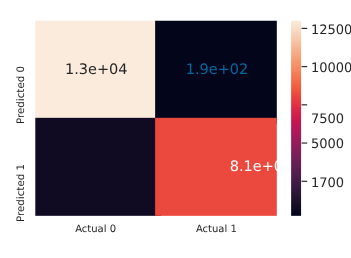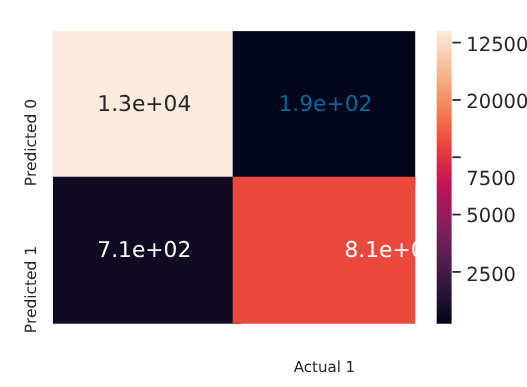--- a/index.html
+++ b/index.html
@@ -31,27 +31,27 @@
   <svg id="heatmap" width="351" height="258">
     <g>
       <rect class="cell c00" x="35.300" y="20.750" width="125.830" height="103.070" fill="#faebdd"></rect>
       <rect class="cell c01" x="155.130" y="20.750" width="121.680" height="103.070" fill="#03051a"></rect>
       <rect class="cell c10" x="35.300" y="117.820" width="125.830" height="98.000" fill="#100b23"></rect>
       <rect class="cell c11" x="155.130" y="117.820" width="121.680" height="98.000" fill="#eb483e"></rect>
     </g>
   </svg>
   <div class="annot a00" style="color: rgb(38, 38, 38); left: 64.92px; top: 63.08px; text-align: center;">1.3e+04</div>
   <div class="annot a01" style="color: #0369a1; left: 185.67px; top: 63.08px;">1.9e+02</div>
-  <div class="annot a10" style="color: rgb(255, 255, 255); left: 64.92px; top: 159.72px;">7.1e+02</div>
   <div class="annot a11" style="color: rgb(255, 255, 255); left: 185.67px; top: 159.72px; margin-left: 44px;">8.1e+03</div>
 
   <div class="ylab" id="yl0" style="left: -8.4px; top: 89.185px; transform: rotate(-90deg);">Predicted 0</div>
   <div class="ylab" id="yl1" style="left: -8.4px; top: 186.72px; transform: rotate(-90deg);">Predicted 1</div>
 
-  <div class="xlab" id="xl1" style="left: 156.32px; width: 120px; top: 224.2px; margin-top: 16px;">Actual 1</div>
+  <div class="xlab" id="xl0" style="left: 35.565px; width: 120px; top: 224.2px;">Actual 0</div>
+  <div class="xlab" id="xl1" style="left: 156.32px; width: 120px; top: 224.2px;">Actual 1</div>
 
   <svg id="cbar-svg" width="351" height="258">
     <defs>
         <linearGradient id="rocket-grad" x1="0" y1="1" x2="0" y2="0">
           <stop offset="0.000%" stop-color="#03051a"></stop>
           <stop offset="1.250%" stop-color="#06071c"></stop>
           <stop offset="2.500%" stop-color="#0a091f"></stop>
           <stop offset="3.750%" stop-color="#0e0b22"></stop>
           <stop offset="5.000%" stop-color="#130d25"></stop>
           <stop offset="6.250%" stop-color="#180f29"></stop>
@@ -135,19 +135,19 @@
     <rect id="cbar-rect" fill="url(#rocket-grad)" x="291.12" y="20.75" width="9.96" height="195.07"></rect>
     <g id="cbar-tickmarks">
         <rect x="301.60" y="180.69" width="5.58" height="1.16" fill="#262626"></rect>
         <rect x="301.60" y="142.47" width="5.58" height="1.16" fill="#262626"></rect>
         <rect x="301.60" y="104.25" width="5.58" height="1.16" fill="#262626"></rect>
         <rect x="301.60" y="66.03" width="5.58" height="1.16" fill="#262626"></rect>
         <rect x="301.60" y="27.81" width="5.58" height="1.16" fill="#262626"></rect>
       </g>
   </svg>
   <div id="cbar-ticks">
-      <div class="clab" style="top: 175.506px;">2500</div>
+      <div class="clab" style="top: 175.506px;">1700</div>
       <div class="clab" style="top: 137.287px; text-align: center;">5000</div>
       <div class="clab" style="top: 112px;">7500</div>
-      <div class="clab" style="top: 60.8485px;">20000</div>
+      <div class="clab" style="top: 60.8485px;">10000</div>
       <div class="clab" style="top: 22.6294px;">12500</div>
     </div>
 </div>
 
 </body></html>

